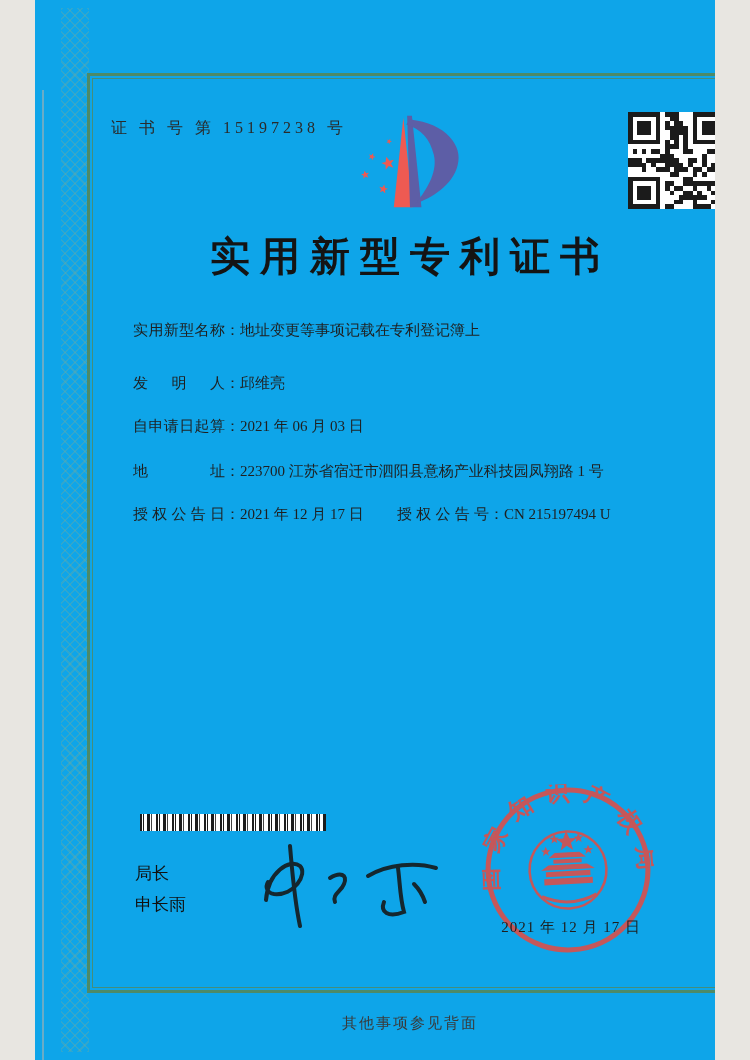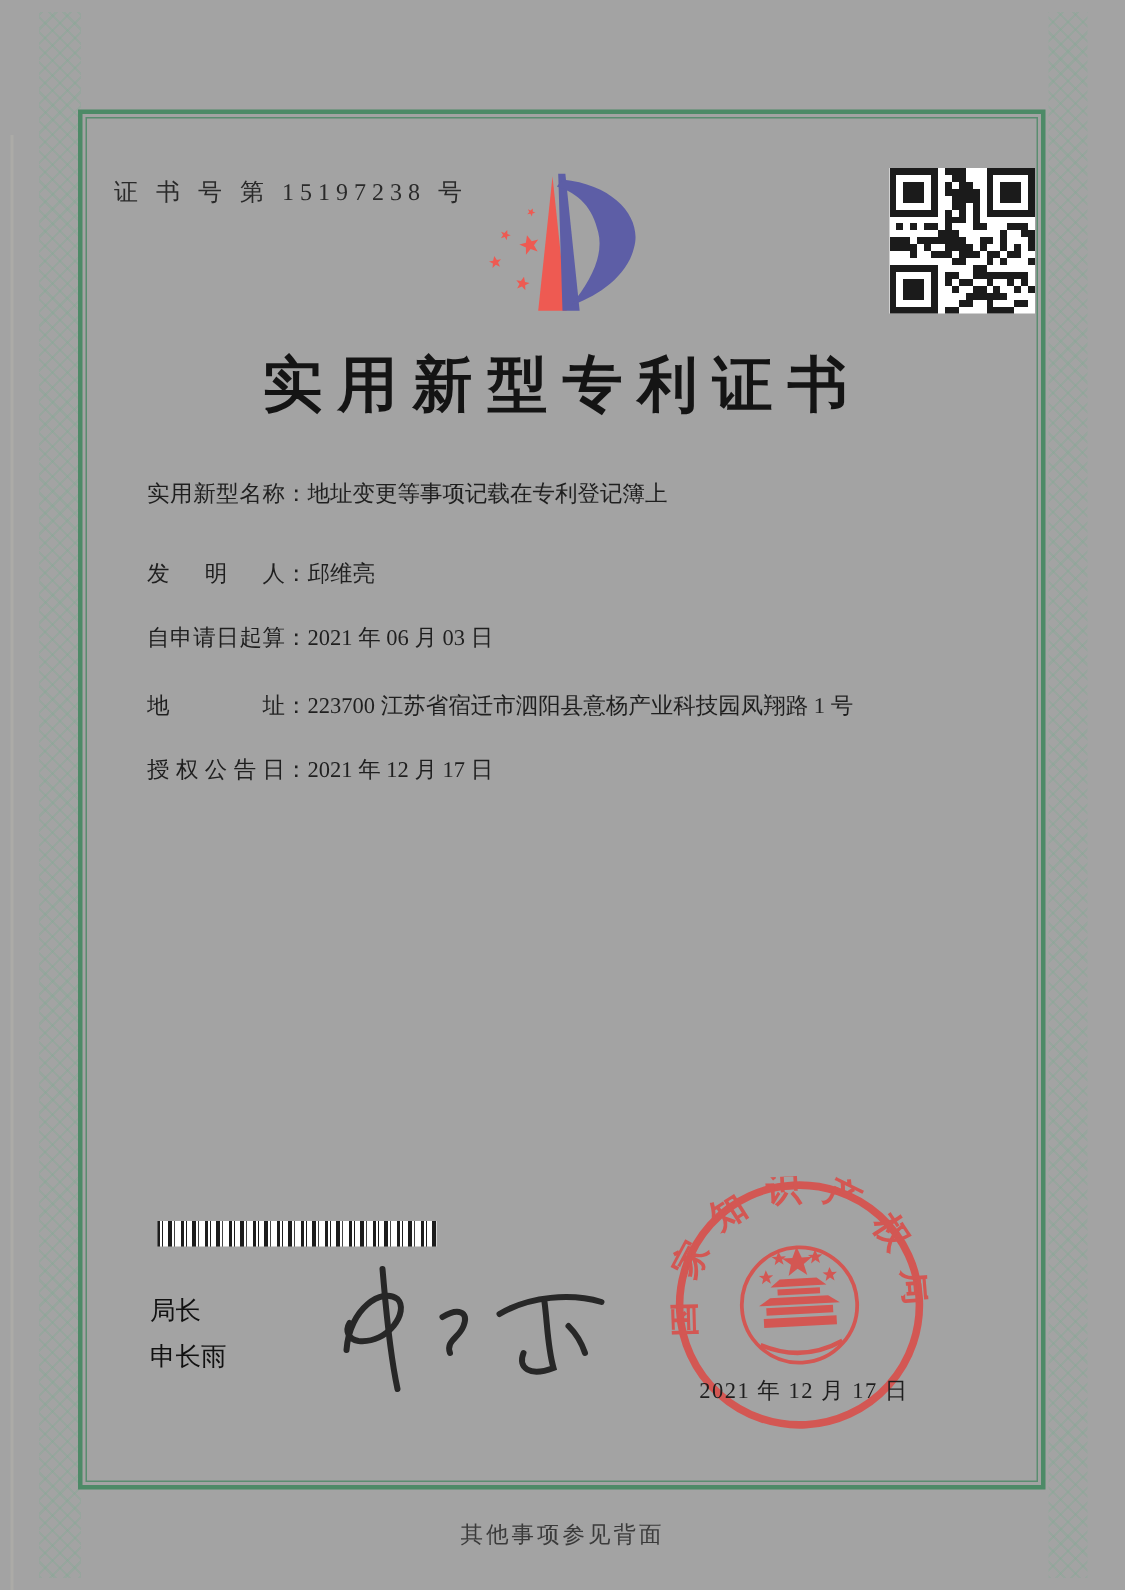--- a/index.html
+++ b/index.html
@@ -4,22 +4,22 @@
 <style>
   :root{
     --frame-green:#4d8a67;
     --seal-red:#d94f4b;
     --logo-red:#ee5a52;
     --logo-blue:#5d5ea6;
     --text:#1f1f1f;
   }
   html,body{margin:0;padding:0;background:#e8e6e1;}
   .page{
-    position:relative;width:750px;height:1060px;margin:0 auto;
-    background:#a3a3a3;overflow:hidden;
+    position:relative;width:680px;height:1060px;margin:0 auto;
+    background:#0ea5e9;overflow:hidden;
     font-family:"Liberation Serif","DejaVu Serif",serif;color:var(--text);
   }
   .scan-edge{position:absolute;left:7px;top:90px;bottom:0;width:2px;background:#b5b2ac;opacity:.55;}
   .lace{
     position:absolute;top:8px;bottom:8px;width:28px;
     background:
       repeating-linear-gradient(45deg, rgba(125,170,145,.30) 0 1.5px, transparent 1.5px 7px),
       repeating-linear-gradient(-45deg, rgba(125,170,145,.30) 0 1.5px, transparent 1.5px 7px);
   }
   .lace.left{left:26px;}
@@ -341,20 +341,21 @@
       <span class="label">发明人</span>：<span>邱维亮</span>
     </div>
     <div class="row gap-md">
       <span class="label">自申请日起算</span>：<span>2021 年 06 月 03 日</span>
     </div>
     <div class="row">
       <span class="label">地址</span>：<span>223700 江苏省宿迁市泗阳县意杨产业科技园凤翔路 1 号</span>
     </div>
     <div class="row">
       <span class="label">授权公告日</span>：<span>2021 年 12 月 17 日</span>
+      <span class="pair2"><span class="label">授权公告号</span>：<span>CN 215197494 U</span></span>
     </div>
   </div>
 
 
   <div class="barcode"></div>
 
   <div class="director">
     <div>局长</div>
     <div>申长雨</div>
   </div>

